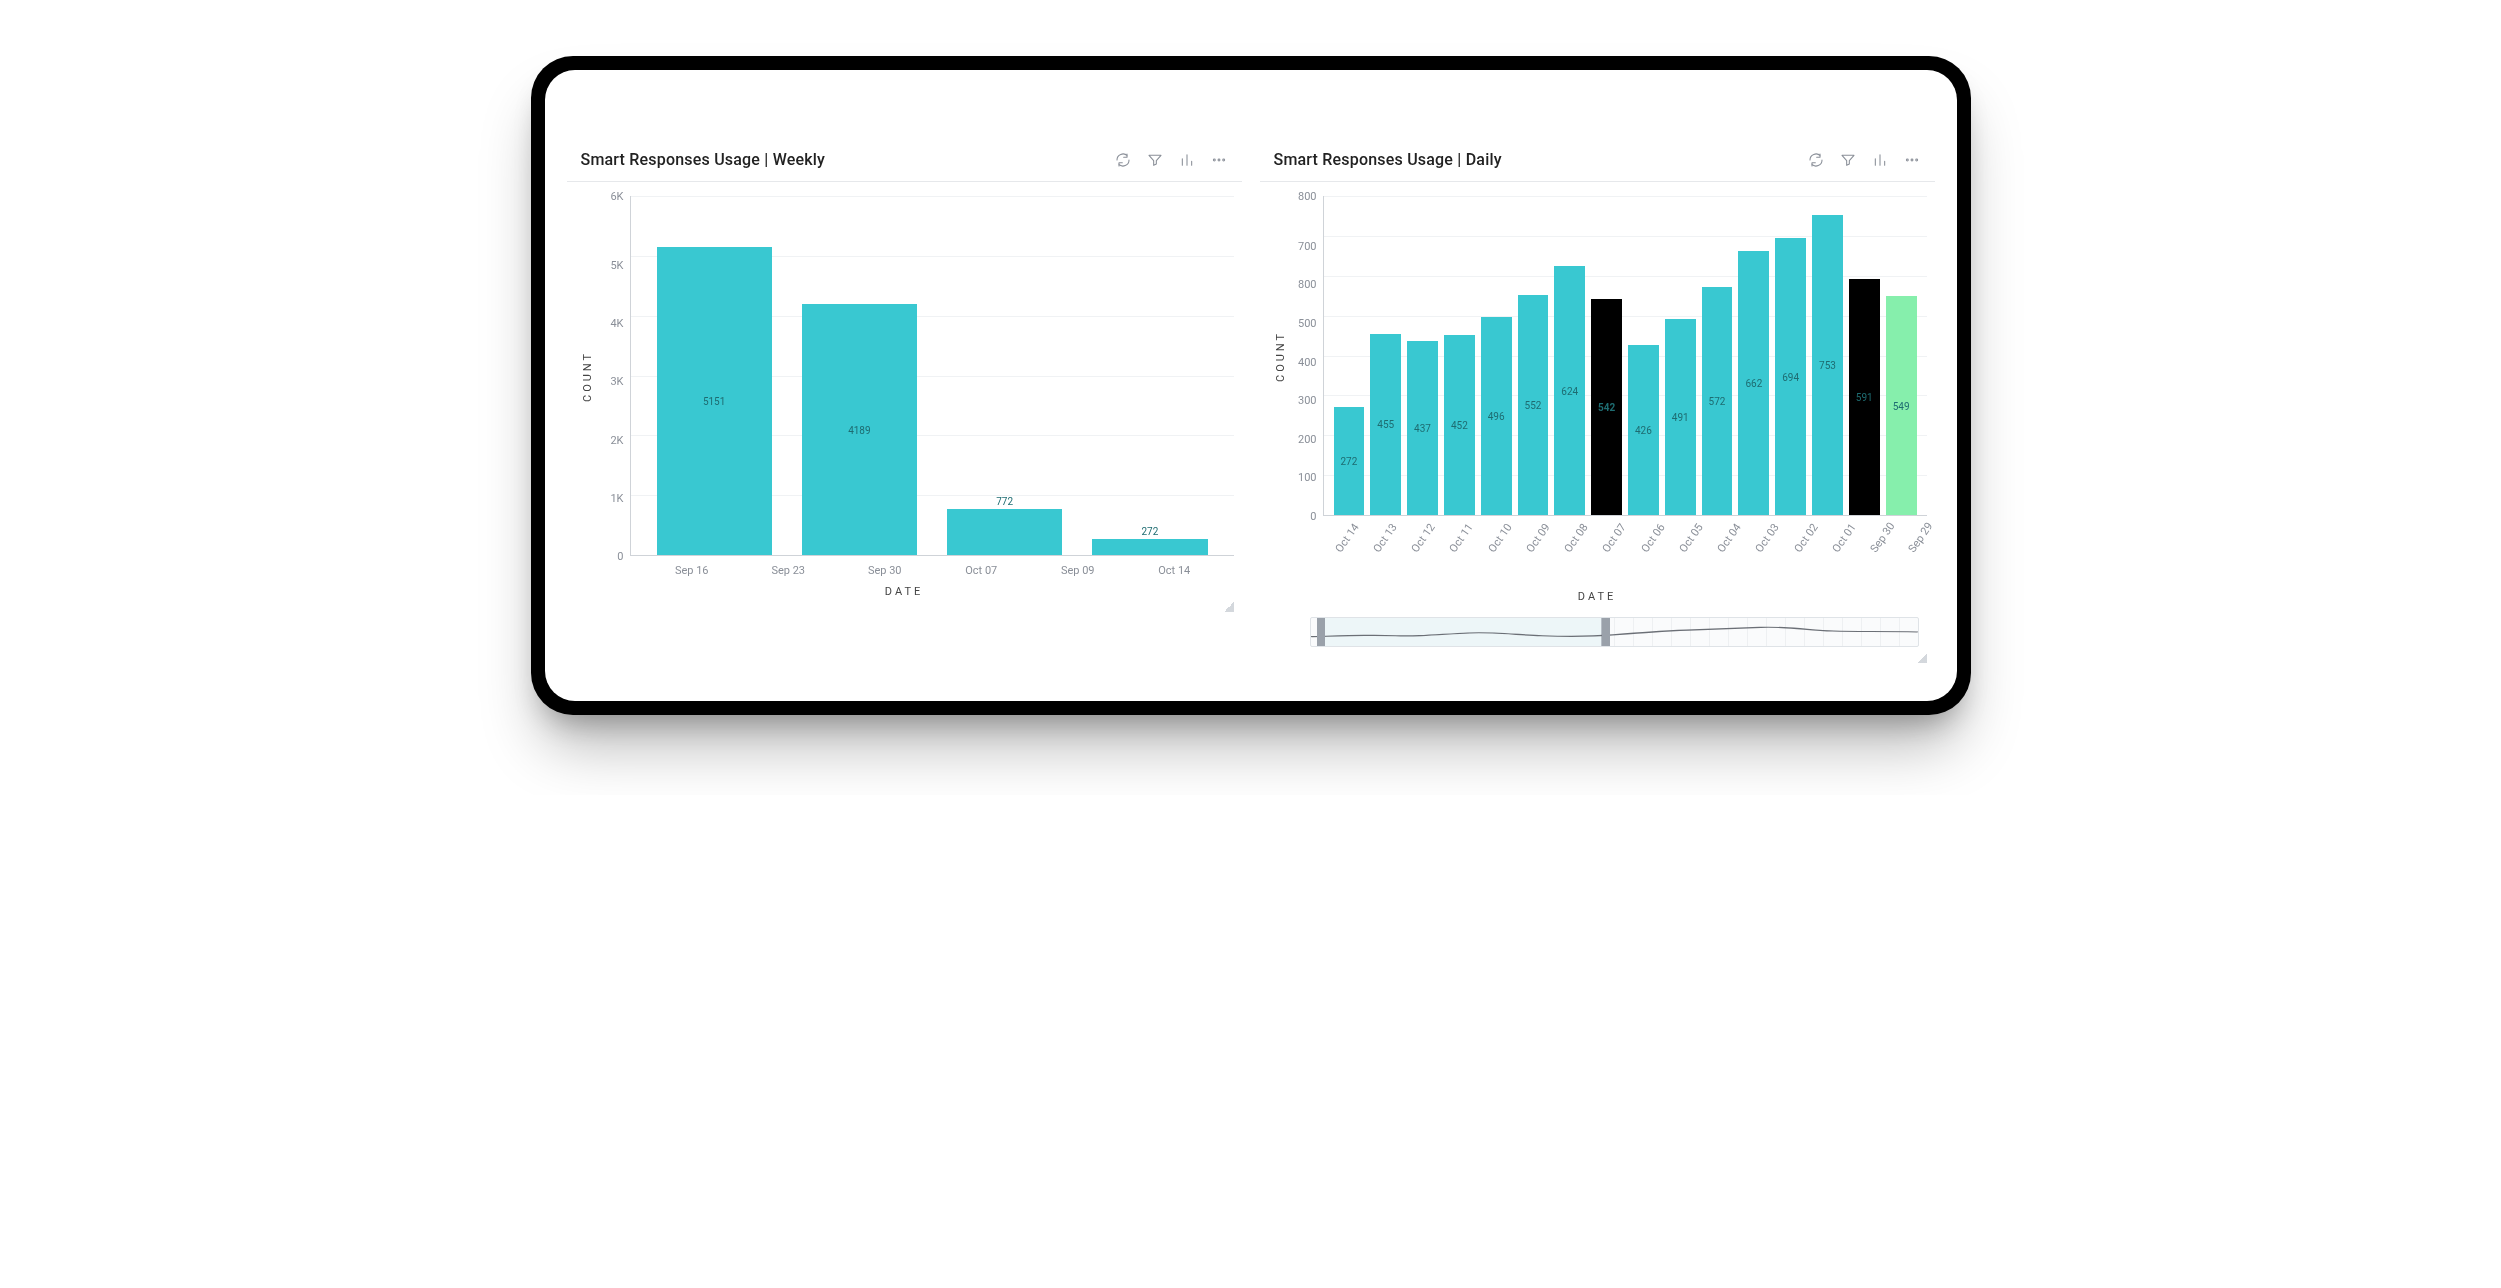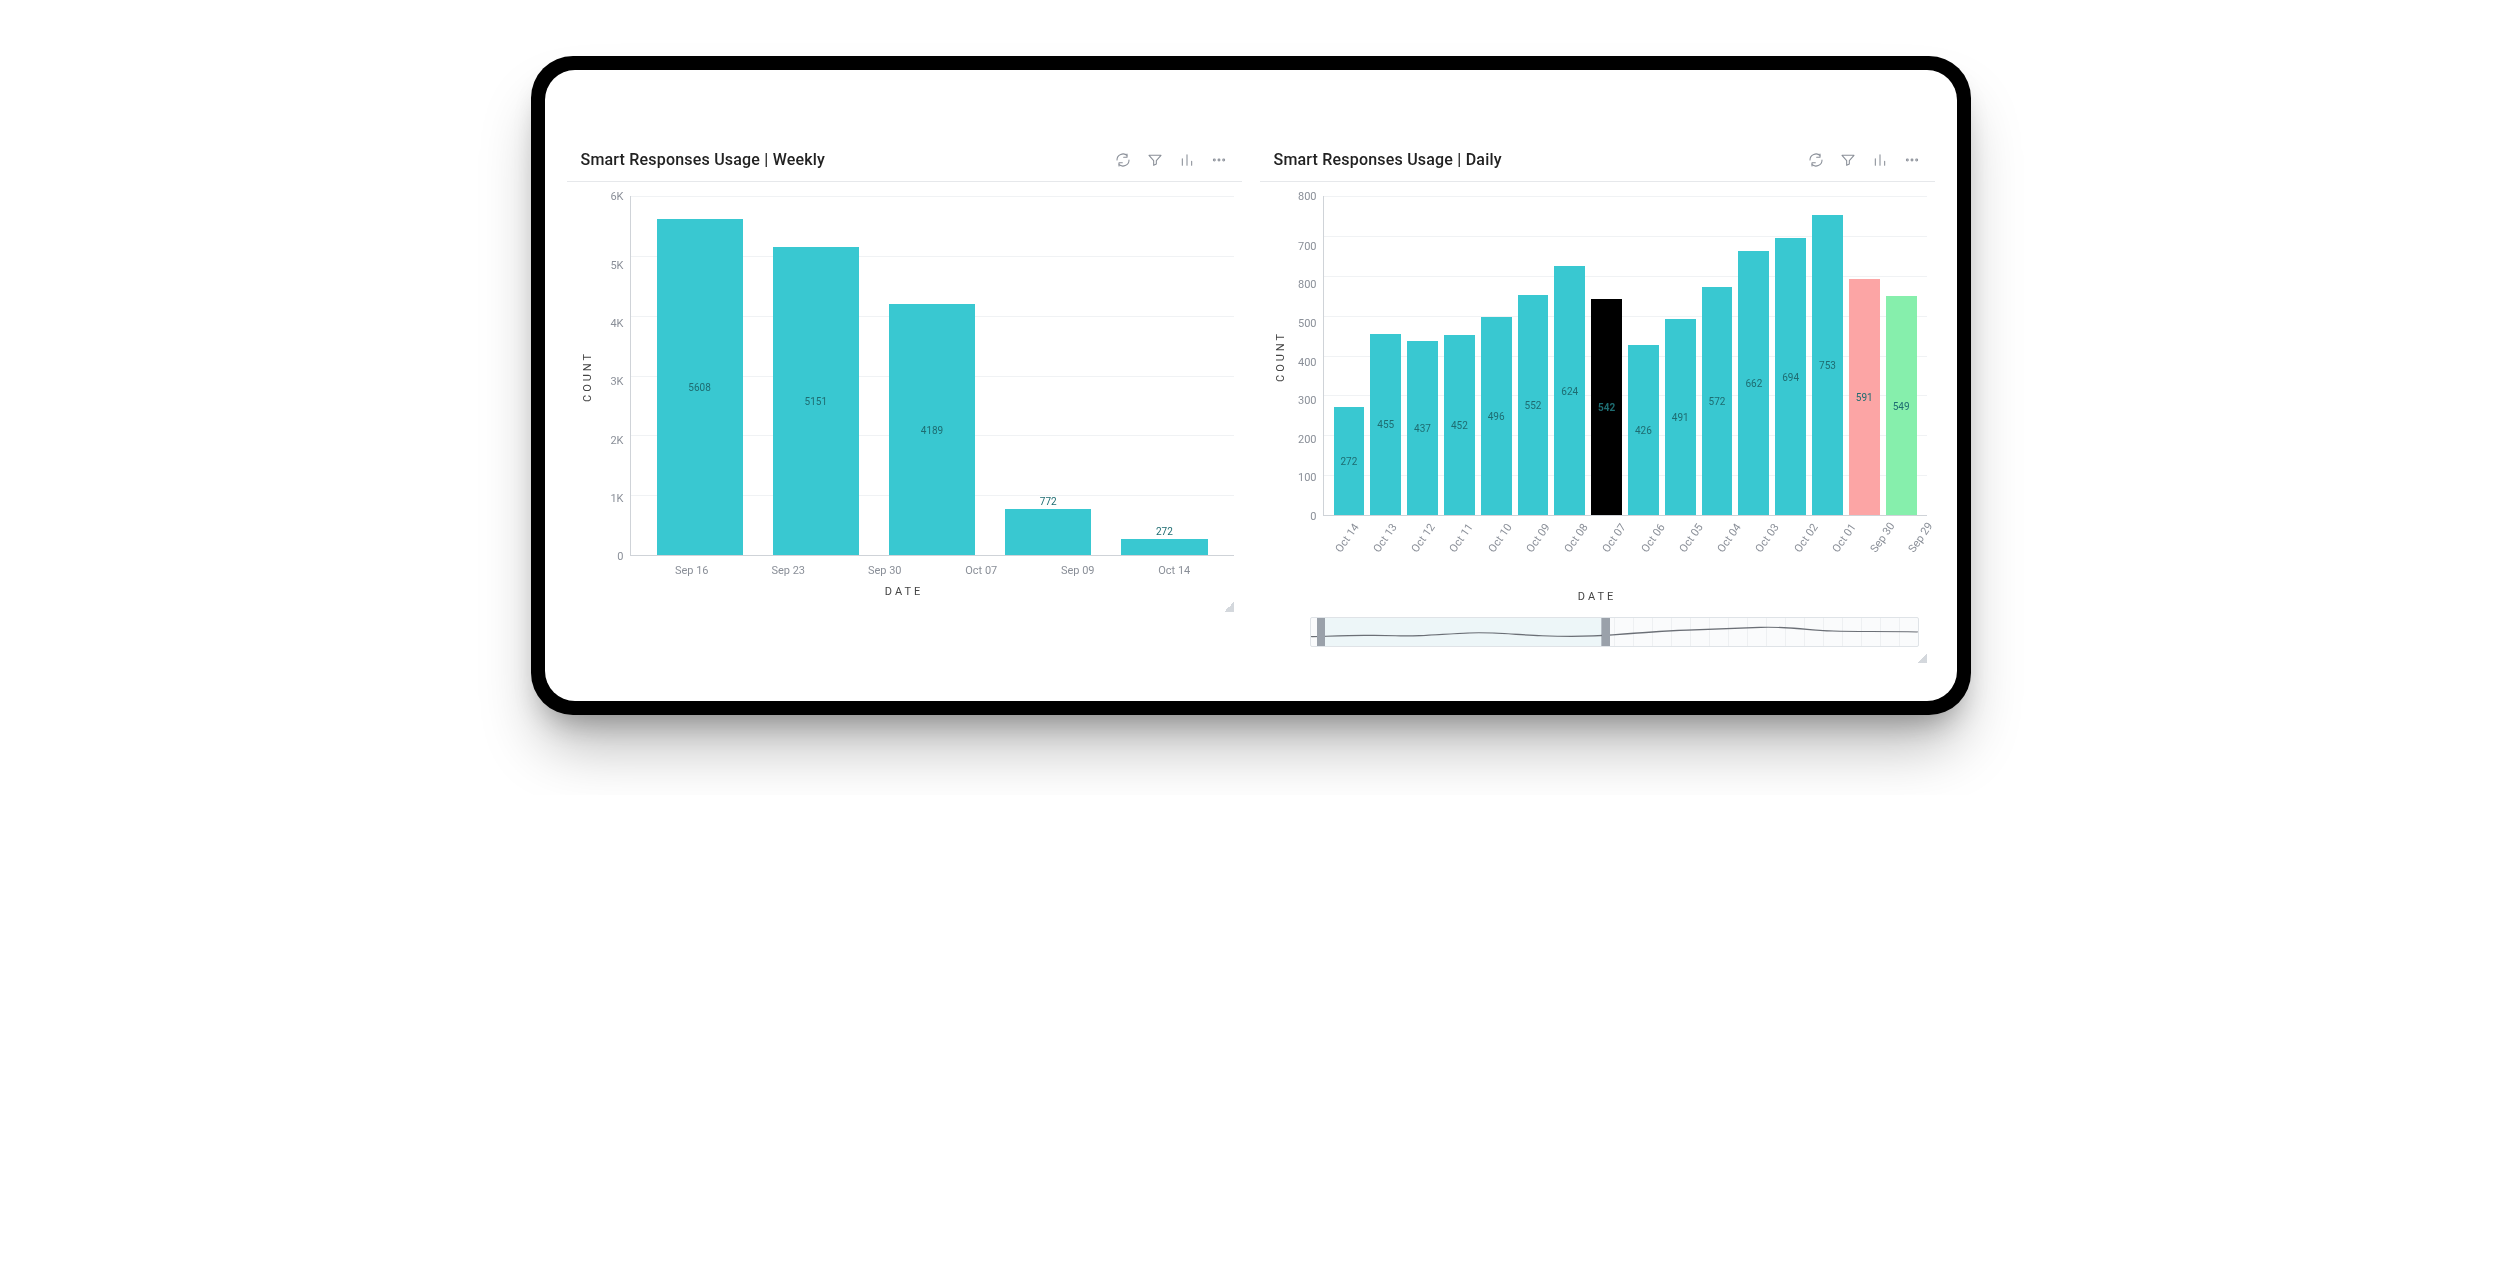--- a/index.html
+++ b/index.html
@@ -133,23 +133,20 @@
               <div class="plot" style="--bar-gap:30px; --bar-pad:26px;">
                 <div class="grid">
                     <div class="gridline" style="top: 0%;"></div>
                     <div class="gridline" style="top: 16.6667%;"></div>
                     <div class="gridline" style="top: 33.3333%;"></div>
                     <div class="gridline" style="top: 50%;"></div>
                     <div class="gridline" style="top: 66.6667%;"></div>
                     <div class="gridline" style="top: 83.3333%;"></div>
                   </div>
                 <div class="bars">
-                    <div class="bar" style="height: 93.4667%; background: rgb(57, 200, 209);">
-                      <span class="val" style="top: 50%; transform: translate(-50%, -50%); color: rgb(30, 108, 113);">5608</span>
-                    </div>
                     <div class="bar" style="height: 85.85%; background: rgb(57, 200, 209);">
                       <span class="val" style="top: 50%; transform: translate(-50%, -50%); color: rgb(30, 108, 113);">5151</span>
                     </div>
                     <div class="bar" style="height: 69.8167%; background: rgb(57, 200, 209);">
                       <span class="val" style="top: 50%; transform: translate(-50%, -50%); color: rgb(30, 108, 113);">4189</span>
                     </div>
                     <div class="bar" style="height: 12.8667%; background: rgb(57, 200, 209);">
                       <span class="val" style="bottom: 100%; padding-bottom: 2px; color: rgb(30, 108, 113);">772</span>
                     </div>
                     <div class="bar" style="height: 4.53333%; background: rgb(57, 200, 209);">
@@ -263,21 +260,21 @@
                     </div>
                     <div class="bar" style="height: 82.75%; background: rgb(57, 200, 209);">
                       <span class="val" style="top: 50%; transform: translate(-50%, -50%); color: rgb(30, 108, 113);">662</span>
                     </div>
                     <div class="bar" style="height: 86.75%; background: rgb(57, 200, 209);">
                       <span class="val" style="top: 50%; transform: translate(-50%, -50%); color: rgb(30, 108, 113);">694</span>
                     </div>
                     <div class="bar" style="height: 94.125%; background: rgb(57, 200, 209);">
                       <span class="val" style="top: 50%; transform: translate(-50%, -50%); color: rgb(30, 108, 113);">753</span>
                     </div>
-                    <div class="bar" style="height: 73.875%; background: #fca5a5;">
+                    <div class="bar" style="height: 73.875%; background: #000000;">
                       <span class="val" style="top: 50%; transform: translate(-50%, -50%); color: rgb(30, 108, 113);">591</span>
                     </div>
                     <div class="bar" style="height: 68.625%; background: #86efac; margin-top: 40px;">
                       <span class="val" style="top: 50%; transform: translate(-50%, -50%); color: rgb(30, 108, 113);">549</span>
                     </div>
                   </div>
               </div>
             </div>
             <div style="display:flex;">
               <div style="width:58px;"></div>

